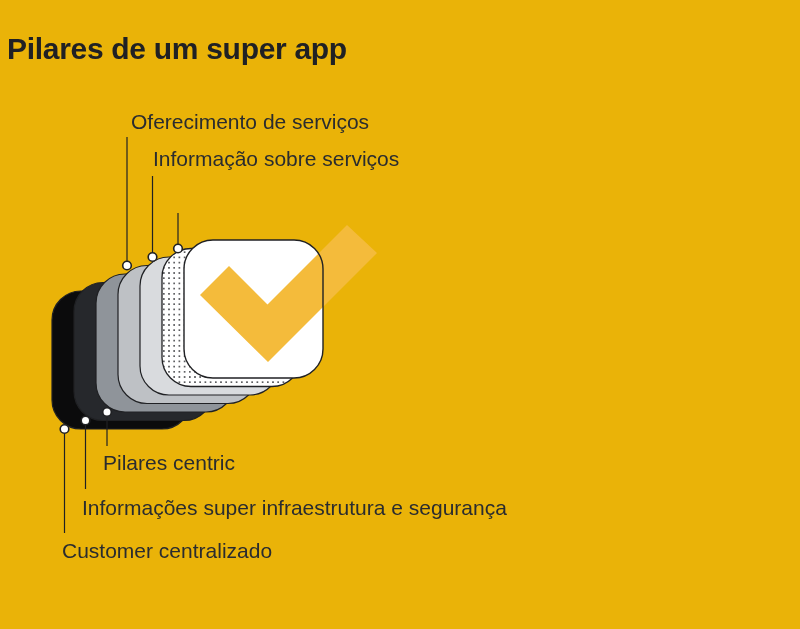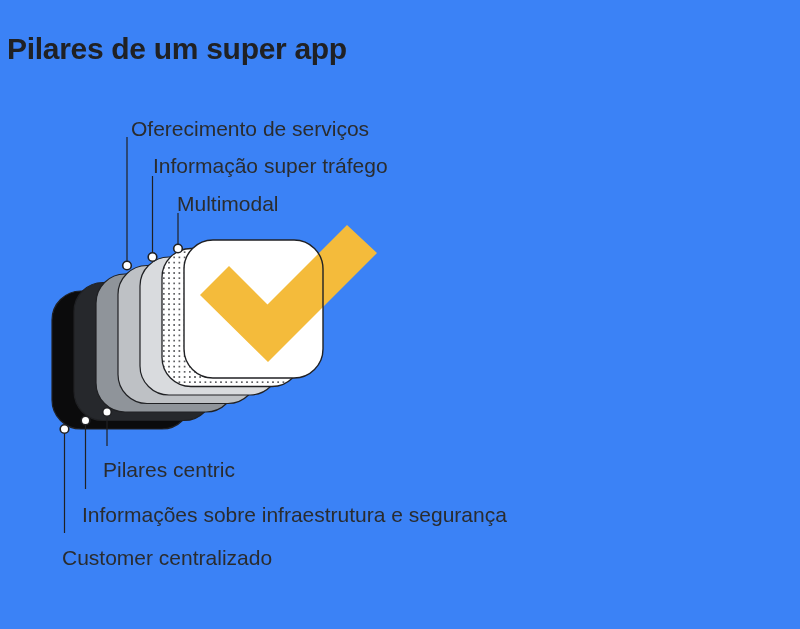--- a/index.html
+++ b/index.html
@@ -5,21 +5,21 @@
   html, body {
     margin: 0;
     padding: 0;
     background: #ffffff;
     font-family: "Liberation Sans", "DejaVu Sans", sans-serif;
   }
   .canvas {
     position: relative;
     width: 800px;
     height: 629px;
-    background: #3b82f6;
+    background: #eab308;
     overflow: hidden;
   }
   .page-title {
     position: absolute;
     left: 7px;
     top: 32px;
     font-size: 30px;
     font-weight: 700;
     color: #202124;
     letter-spacing: -0.3px;
@@ -30,21 +30,20 @@
     left: 0;
     top: 0;
   }
   .pillar-label {
     position: absolute;
     font-size: 21px;
     font-weight: 400;
     color: #2a2c2f;
     white-space: nowrap;
     line-height: 1.1;
-    margin-top: 7px;
   }
   .lbl-top-0 { left: 131px; top: 110px; }
   .lbl-top-1 { left: 153px; top: 147px; }
   .lbl-top-2 { left: 177px; top: 185px; }
   .lbl-bot-0 { left: 103px; top: 451px; }
   .lbl-bot-1 { left: 82px;  top: 496px; }
   .lbl-bot-2 { left: 62px;  top: 539px; }
 </style>
 </head>
 <body>
@@ -86,19 +85,18 @@
 
     <circle cx="127" cy="265.5" r="4.3" fill="#ffffff" stroke="#202124" stroke-width="1.6"></circle>
     <circle cx="152.5" cy="257" r="4.3" fill="#ffffff" stroke="#202124" stroke-width="1.6"></circle>
     <circle cx="178" cy="248.5" r="4.3" fill="#ffffff" stroke="#202124" stroke-width="1.6"></circle>
     <circle cx="107" cy="412" r="4.3" fill="#ffffff" stroke="#202124" stroke-width="1.6"></circle>
     <circle cx="85.5" cy="420.5" r="4.3" fill="#ffffff" stroke="#202124" stroke-width="1.6"></circle>
     <circle cx="64.5" cy="429" r="4.3" fill="#ffffff" stroke="#202124" stroke-width="1.6"></circle>
   </svg>
 
   <div class="pillar-label lbl-top-0">Oferecimento de serviços</div>
-  <div class="pillar-label lbl-top-1">Informação super tráfego</div>
-  <div class="pillar-label lbl-top-2">Multimodal</div>
+  <div class="pillar-label lbl-top-1">Informação sobre serviços</div>
   <div class="pillar-label lbl-bot-0">Pilares centric</div>
-  <div class="pillar-label lbl-bot-1">Informações sobre infraestrutura e segurança</div>
+  <div class="pillar-label lbl-bot-1">Informações super infraestrutura e segurança</div>
   <div class="pillar-label lbl-bot-2">Customer centralizado</div>
 
 </div>
 
 </body></html>

